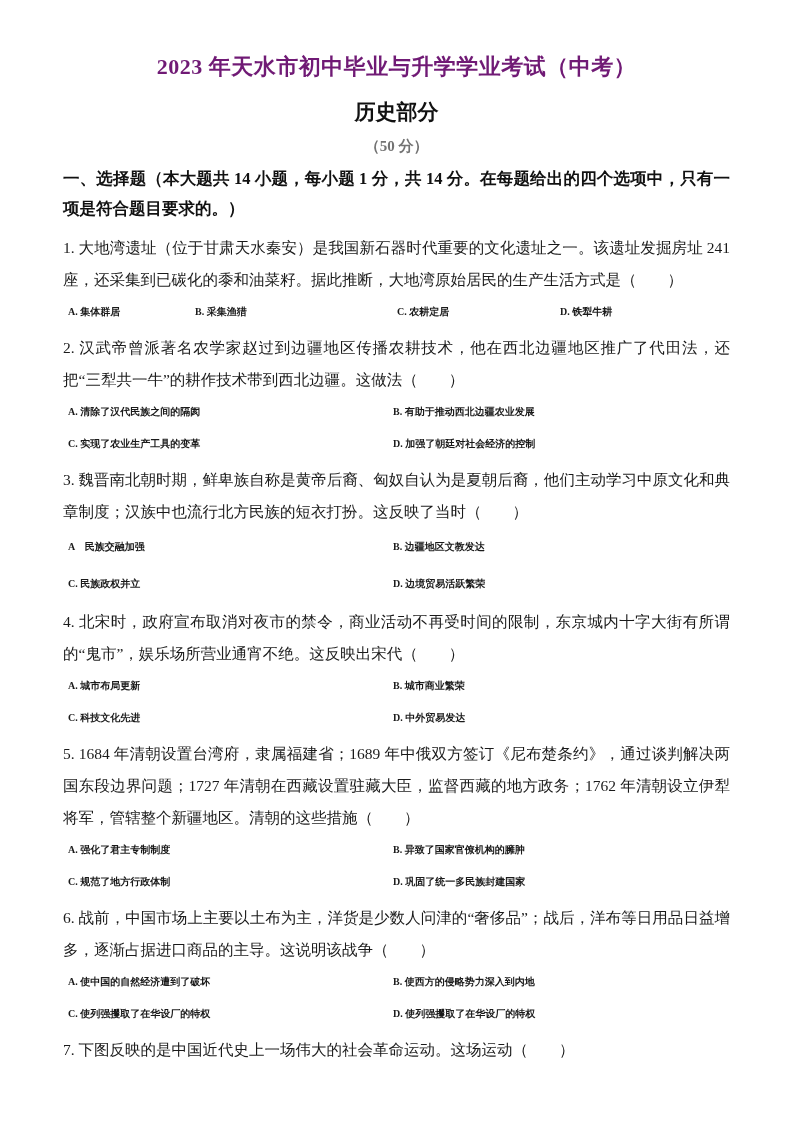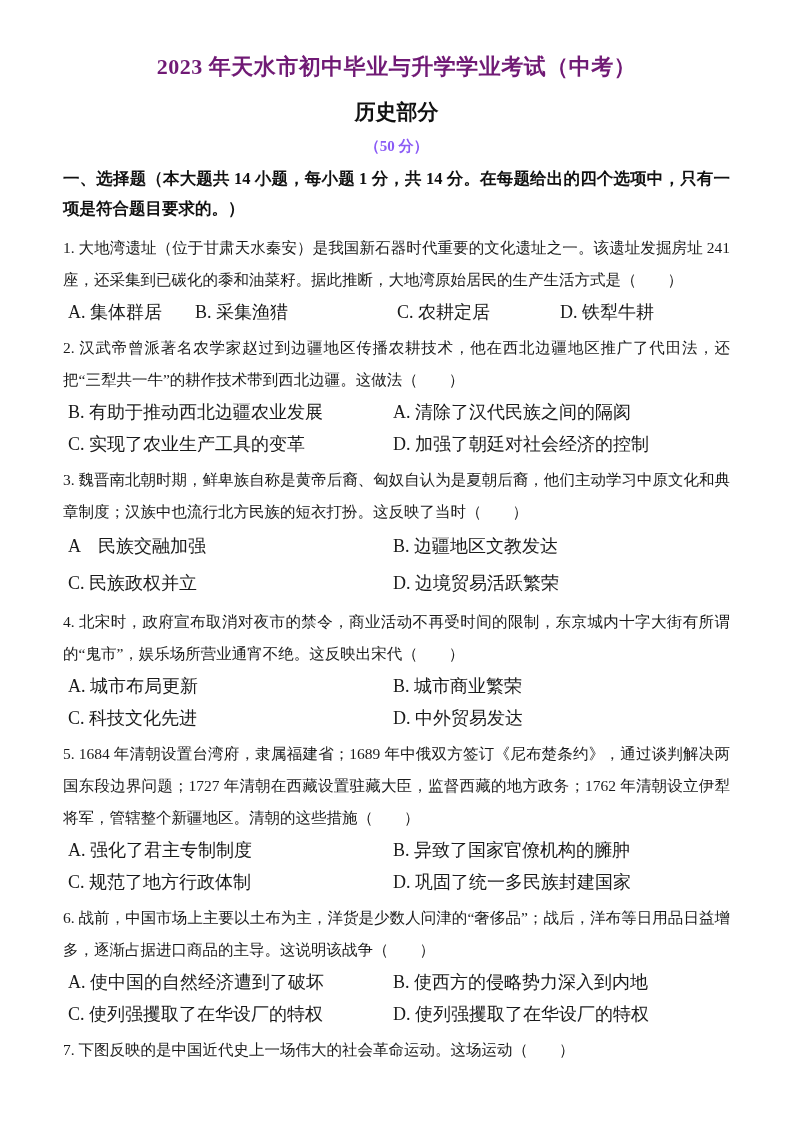--- a/index.html
+++ b/index.html
@@ -34,43 +34,44 @@
     line-height: 28px;
     font-weight: 700;
     color: #111;
   }
   .points {
     margin: 0 0 8px 0;
     text-align: center;
     font-size: 15px;
     line-height: 20px;
     font-weight: 700;
-    color: #8b5cf6;
+    color: #737373;
   }
   .intro {
     margin: 0 0 8px 0;
     font-size: 16.5px;
     line-height: 30px;
     font-weight: 700;
     color: #111;
     text-align: justify;
   }
   .question {
     margin: 0 0 4px 0;
   }
   .stem {
     margin: 0;
     font-size: 15.5px;
     line-height: 32px;
     text-align: justify;
   }
   .options {
     padding-left: 5px;
-    font-size: 18px;
+    font-size: 10px;
     line-height: 32px;
+    font-weight: bold;
   }
   .options-4 {
     display: grid;
     grid-template-columns: 127px 202px 163px 1fr;
   }
   .options-2 {
     display: grid;
     grid-template-columns: 325px 1fr;
   }
   .options-2.loose {
@@ -97,22 +98,22 @@
       <span class="opt">A. 集体群居</span>
       <span class="opt">B. 采集渔猎</span>
       <span class="opt">C. 农耕定居</span>
       <span class="opt">D. 铁犁牛耕</span>
     </div>
   </div>
 
   <div class="question">
     <p class="stem">2. 汉武帝曾派著名农学家赵过到边疆地区传播农耕技术，他在西北边疆地区推广了代田法，还把“三犁共一牛”的耕作技术带到西北边疆。这做法（　　）</p>
     <div class="options options-2">
+      <span class="opt">A. 清除了汉代民族之间的隔阂</span>
       <span class="opt">B. 有助于推动西北边疆农业发展</span>
-      <span class="opt">A. 清除了汉代民族之间的隔阂</span>
       <span class="opt">C. 实现了农业生产工具的变革</span>
       <span class="opt">D. 加强了朝廷对社会经济的控制</span>
     </div>
   </div>
 
   <div class="question">
     <p class="stem">3. 魏晋南北朝时期，鲜卑族自称是黄帝后裔、匈奴自认为是夏朝后裔，他们主动学习中原文化和典章制度；汉族中也流行北方民族的短衣打扮。这反映了当时（　　）</p>
     <div class="options options-2 loose">
       <span class="opt">A　民族交融加强</span>
       <span class="opt">B. 边疆地区文教发达</span>

